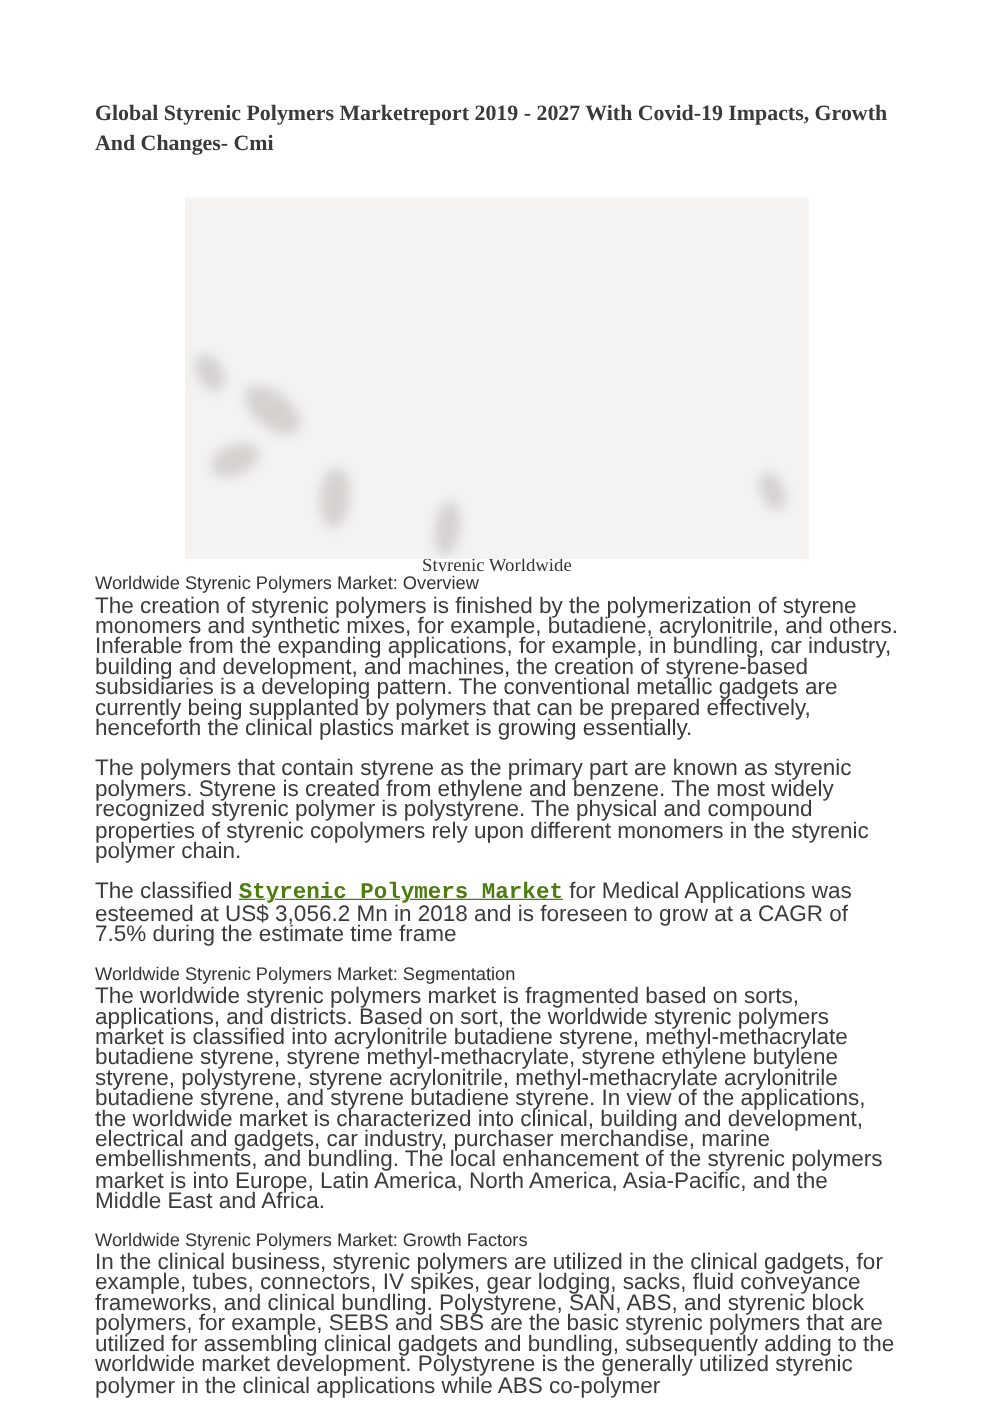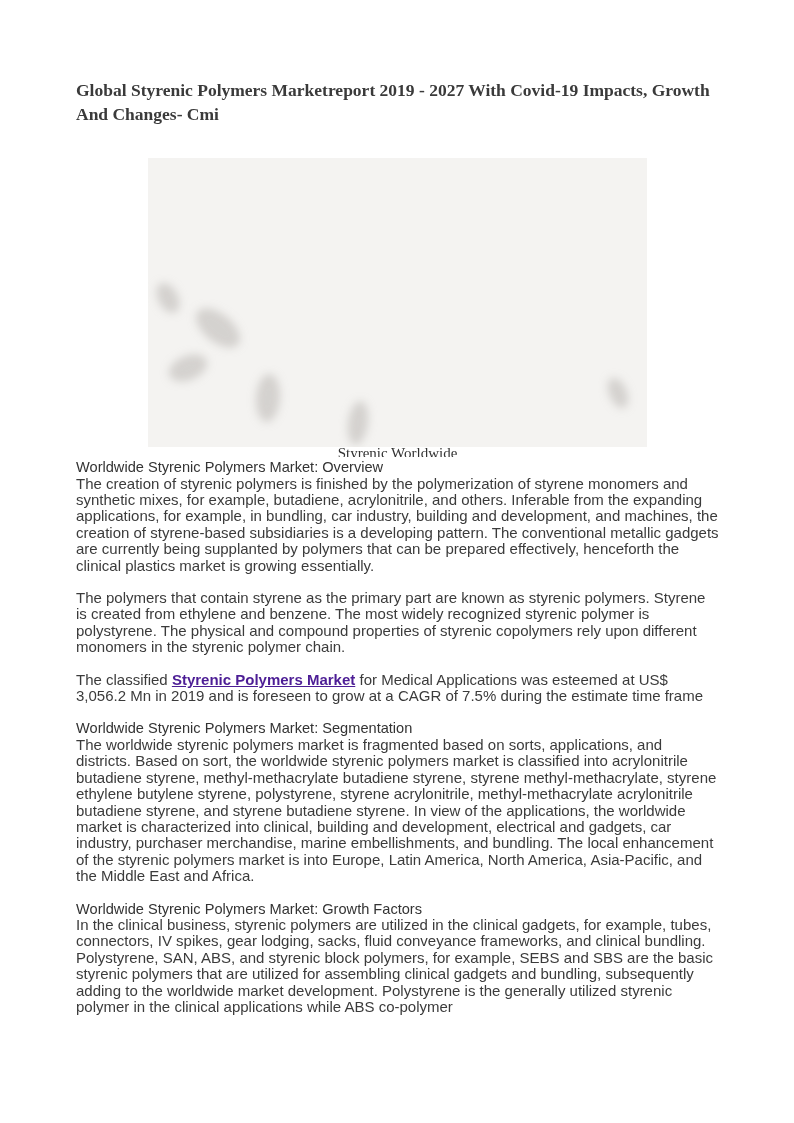--- a/index.html
+++ b/index.html
@@ -50,30 +50,31 @@
     margin-top: -2px;
   }
   .section-heading {
     font-size: 14.6px;
     font-weight: normal;
     line-height: 16.5px;
     color: #333333;
     margin-top: 2px;
   }
   .body-para {
-    font-size: 15px;
+    font-size: 18px;
     line-height: 16.4px;
     color: #3b3b3b;
     margin-bottom: 16px;
   }
   a.market-link {
-    color: #4c1d95;
+    color: #4d7c0f;
     font-weight: bold;
     text-decoration: underline;
     cursor: pointer;
+    font-family: Liberation Mono, monospace;
   }
 </style>
 </head>
 <body>
 
 <div class="page">
   <div class="content">
 
     <h1 class="doc-title">Global Styrenic Polymers Marketreport 2019 - 2027 With Covid-19 Impacts, Growth And Changes- Cmi</h1>
 
@@ -102,21 +103,21 @@
             </g>
           </svg>
       </div>
       <figcaption class="img-caption">Styrenic Worldwide</figcaption>
     </figure>
 
     <section>
       <h2 class="section-heading">Worldwide Styrenic Polymers Market: Overview</h2>
       <p class="body-para">The creation of styrenic polymers is finished by the polymerization of styrene monomers and synthetic mixes, for example, butadiene, acrylonitrile, and others. Inferable from the expanding applications, for example, in bundling, car industry, building and development, and machines, the creation of styrene-based subsidiaries is a developing pattern. The conventional metallic gadgets are currently being supplanted by polymers that can be prepared effectively, henceforth the clinical plastics market is growing essentially.</p>
       <p class="body-para">The polymers that contain styrene as the primary part are known as styrenic polymers. Styrene is created from ethylene and benzene. The most widely recognized styrenic polymer is polystyrene. The physical and compound properties of styrenic copolymers rely upon different monomers in the styrenic polymer chain.</p>
-      <p class="body-para"><span>The classified </span><a class="market-link">Styrenic Polymers Market</a><span> for Medical Applications was esteemed at US$ 3,056.2 Mn in 2019 and is foreseen to grow at a CAGR of 7.5% during the estimate time frame</span></p>
+      <p class="body-para"><span>The classified </span><a class="market-link">Styrenic Polymers Market</a><span> for Medical Applications was esteemed at US$ 3,056.2 Mn in 2018 and is foreseen to grow at a CAGR of 7.5% during the estimate time frame</span></p>
     </section>
 
     <section>
       <h2 class="section-heading">Worldwide Styrenic Polymers Market: Segmentation</h2>
       <p class="body-para">The worldwide styrenic polymers market is fragmented based on sorts, applications, and districts. Based on sort, the worldwide styrenic polymers market is classified into acrylonitrile butadiene styrene, methyl-methacrylate butadiene styrene, styrene methyl-methacrylate, styrene ethylene butylene styrene, polystyrene, styrene acrylonitrile, methyl-methacrylate acrylonitrile butadiene styrene, and styrene butadiene styrene. In view of the applications, the worldwide market is characterized into clinical, building and development, electrical and gadgets, car industry, purchaser merchandise, marine embellishments, and bundling. The local enhancement of the styrenic polymers market is into Europe, Latin America, North America, Asia-Pacific, and the Middle East and Africa.</p>
     </section>
 
     <section>
       <h2 class="section-heading">Worldwide Styrenic Polymers Market: Growth Factors</h2>
       <p class="body-para">In the clinical business, styrenic polymers are utilized in the clinical gadgets, for example, tubes, connectors, IV spikes, gear lodging, sacks, fluid conveyance frameworks, and clinical bundling. Polystyrene, SAN, ABS, and styrenic block polymers, for example, SEBS and SBS are the basic styrenic polymers that are utilized for assembling clinical gadgets and bundling, subsequently adding to the worldwide market development. Polystyrene is the generally utilized styrenic polymer in the clinical applications while ABS co-polymer</p>

